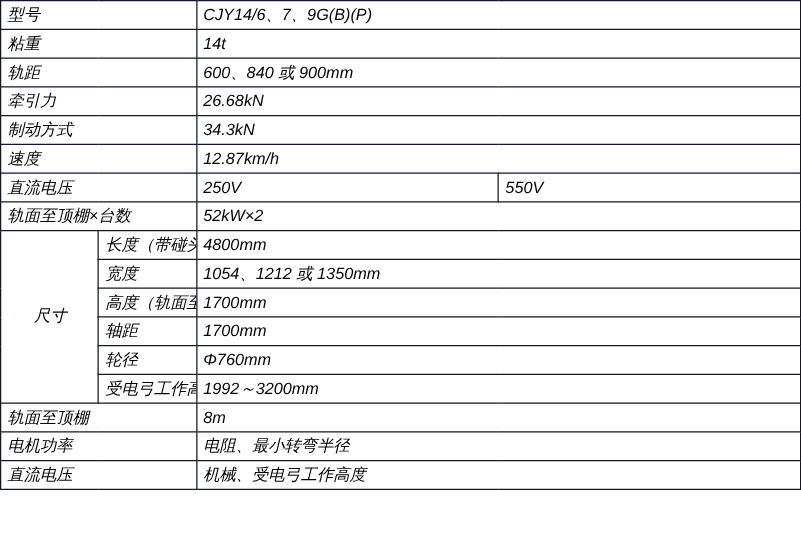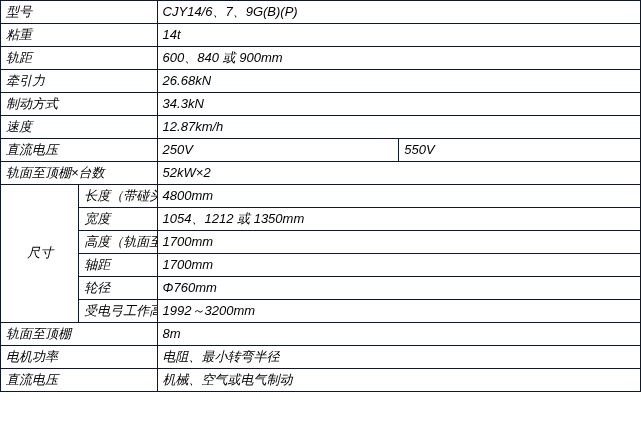--- a/index.html
+++ b/index.html
@@ -140,17 +140,17 @@
       <td class="value" colspan="2">8m</td>
     </tr>
 
     <tr>
       <td class="label" colspan="2">电机功率</td>
       <td class="value" colspan="2">电阻、最小转弯半径</td>
     </tr>
 
     <tr>
       <td class="label" colspan="2">直流电压</td>
-      <td class="value" colspan="2">机械、空气或电气制动</td>
+      <td class="value" colspan="2">机械、受电弓工作高度</td>
     </tr>
 
   </tbody>
 </table>
 
 </body></html>

